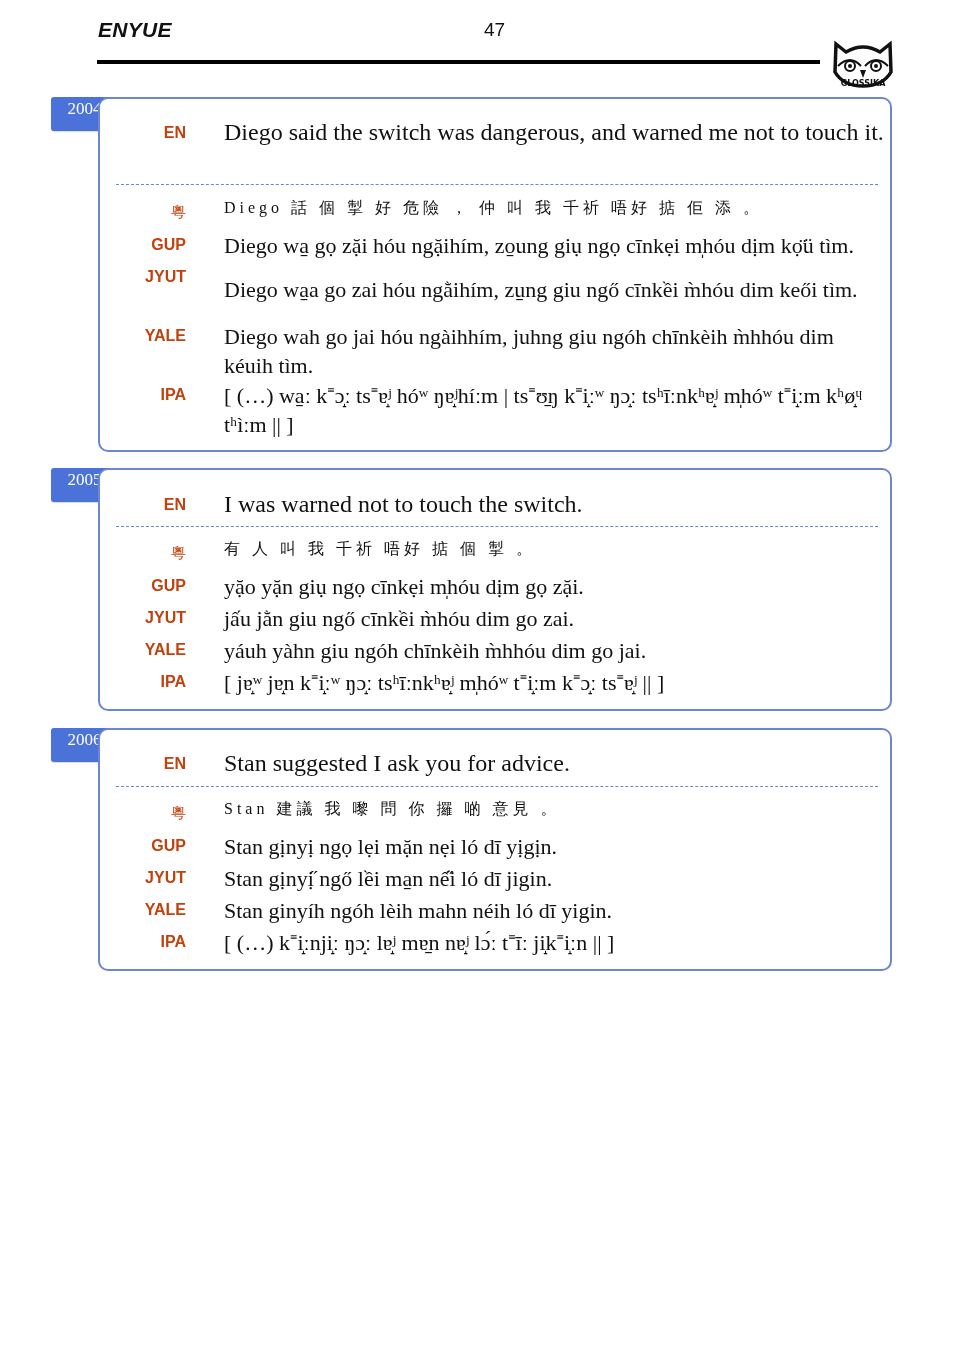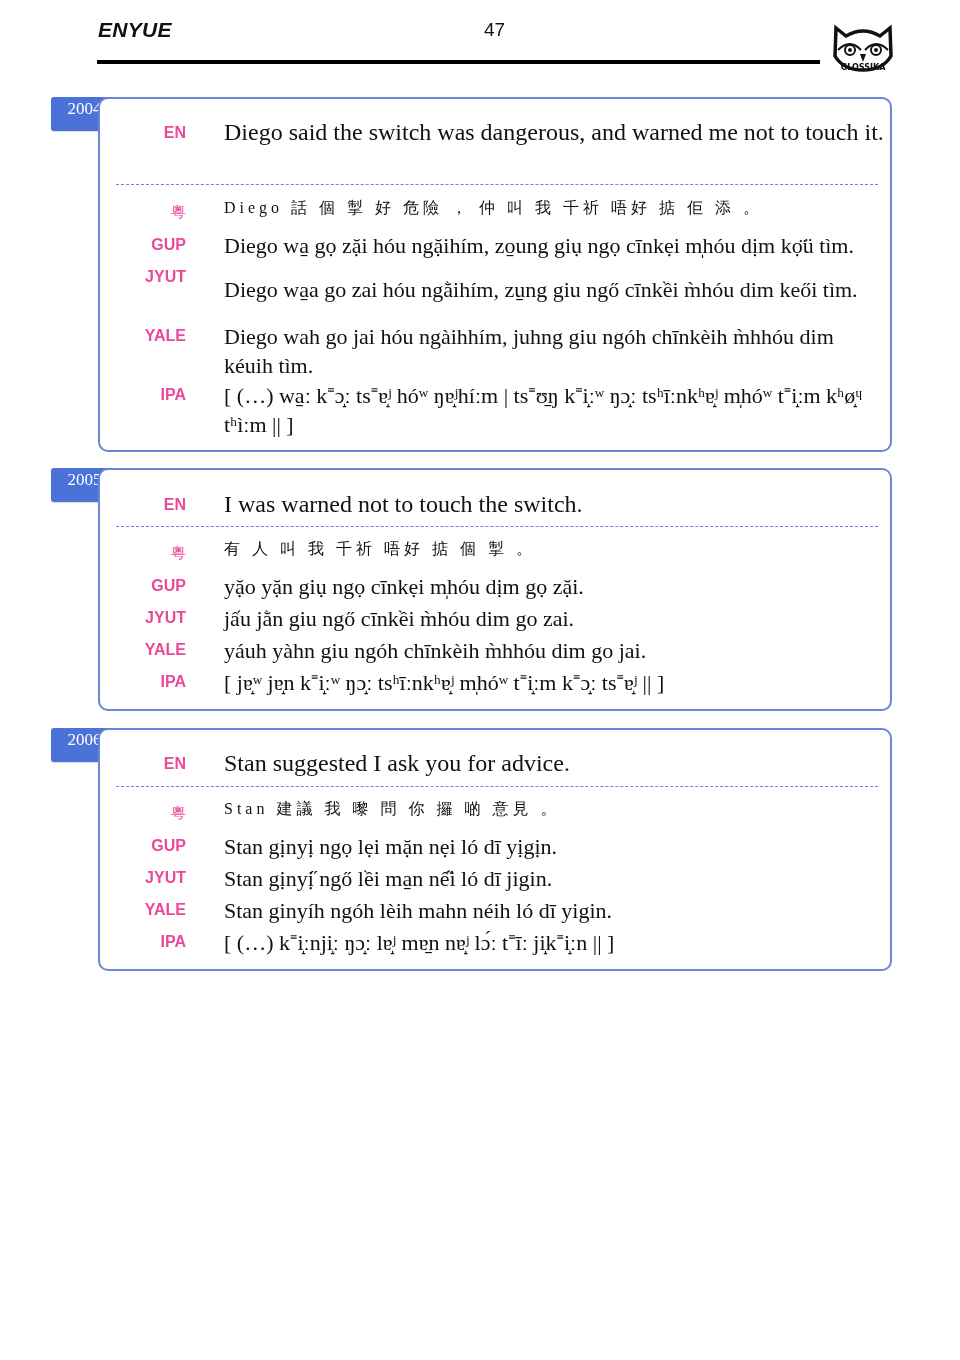--- a/index.html
+++ b/index.html
@@ -1,27 +1,27 @@
 <!DOCTYPE html>
 <html><head>
 <meta charset="utf-8">
 <style>
   html, body { margin: 0; padding: 0; background: #ffffff; }
   body { width: 960px; height: 1360px; position: relative; overflow: hidden; font-family: "Liberation Serif", serif; color: #111; }
 
   .header-title { position: absolute; left: 98px; top: 18px; font-family: "Liberation Sans", sans-serif; font-weight: bold; font-size: 21px; letter-spacing: 0.3px; color: #111; font-style: italic; }
   .header-page { position: absolute; left: 484px; top: 19px; font-family: "Liberation Sans", sans-serif; font-size: 19px; color: #111; }
   .header-rule { position: absolute; left: 97px; top: 60px; width: 723px; height: 4px; background: #000; }
-  .logo { position: absolute; left: 828px; top: 20px; width: 70px; height: 54px; }
+  .logo { position: absolute; left: 828px; top: 36px; width: 70px; height: 54px; }
 
   .card { position: absolute; left: 98px; width: 794px; border: 2px solid #6b86d6; border-radius: 10px; box-sizing: border-box; background: #fff; }
   .num-badge { position: absolute; left: 51px; width: 67px; height: 34px; background: #4a72d8; border-radius: 3px; color: #fff; font-family: "Liberation Serif", serif; font-size: 17px; text-align: center; line-height: 24px; box-shadow: 0 1px 1px rgba(0,0,0,0.15); }
 
   .row { position: absolute; left: 0; width: 100%; }
-  .lbl { position: absolute; right: 704px; font-family: "Liberation Sans", sans-serif; font-weight: bold; font-size: 16px; text-align: center; white-space: nowrap; color: #ec4899; margin-left: 12px; }
+  .lbl { position: absolute; right: 704px; font-family: "Liberation Sans", sans-serif; font-weight: bold; font-size: 16px; text-align: center; white-space: nowrap; color: #c2410c; margin-left: 12px; }
   .lbl.yue { font-family: "DejaVu Sans", sans-serif; font-weight: normal; font-size: 15px; }
   .txt { position: absolute; left: 124px; width: 670px; font-size: 22px; line-height: 29px; white-space: normal; color: #111; }
   .txt.en { font-size: 24px; line-height: 30px; }
   .txt.cjk { font-size: 16px; letter-spacing: 4px; line-height: 25px; }
   .dash { position: absolute; left: 16px; width: 762px; border-top: 1.5px dashed #6b86d6; height: 0; }
 </style>
 </head>
 <body>
 
 <div class="header-title">ENYUE</div>

